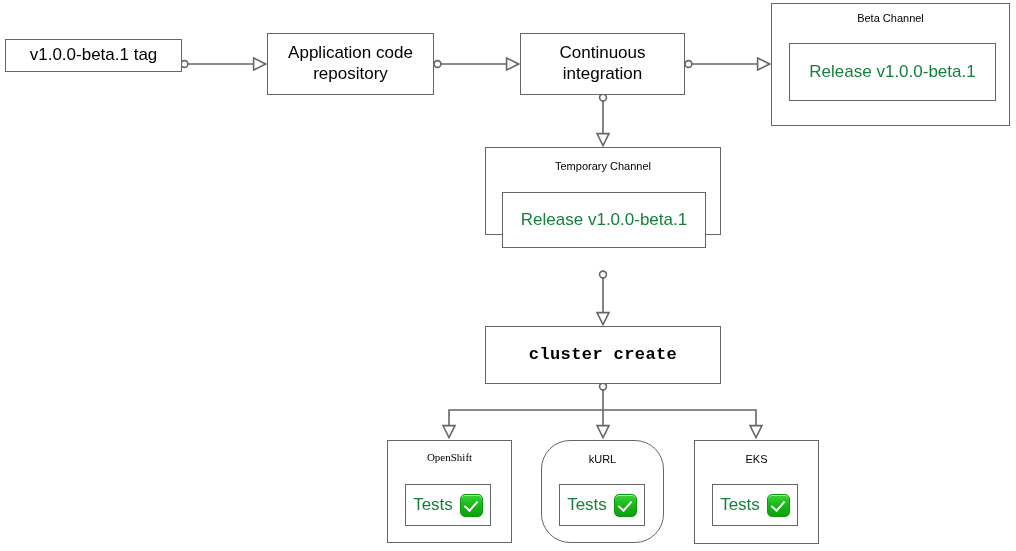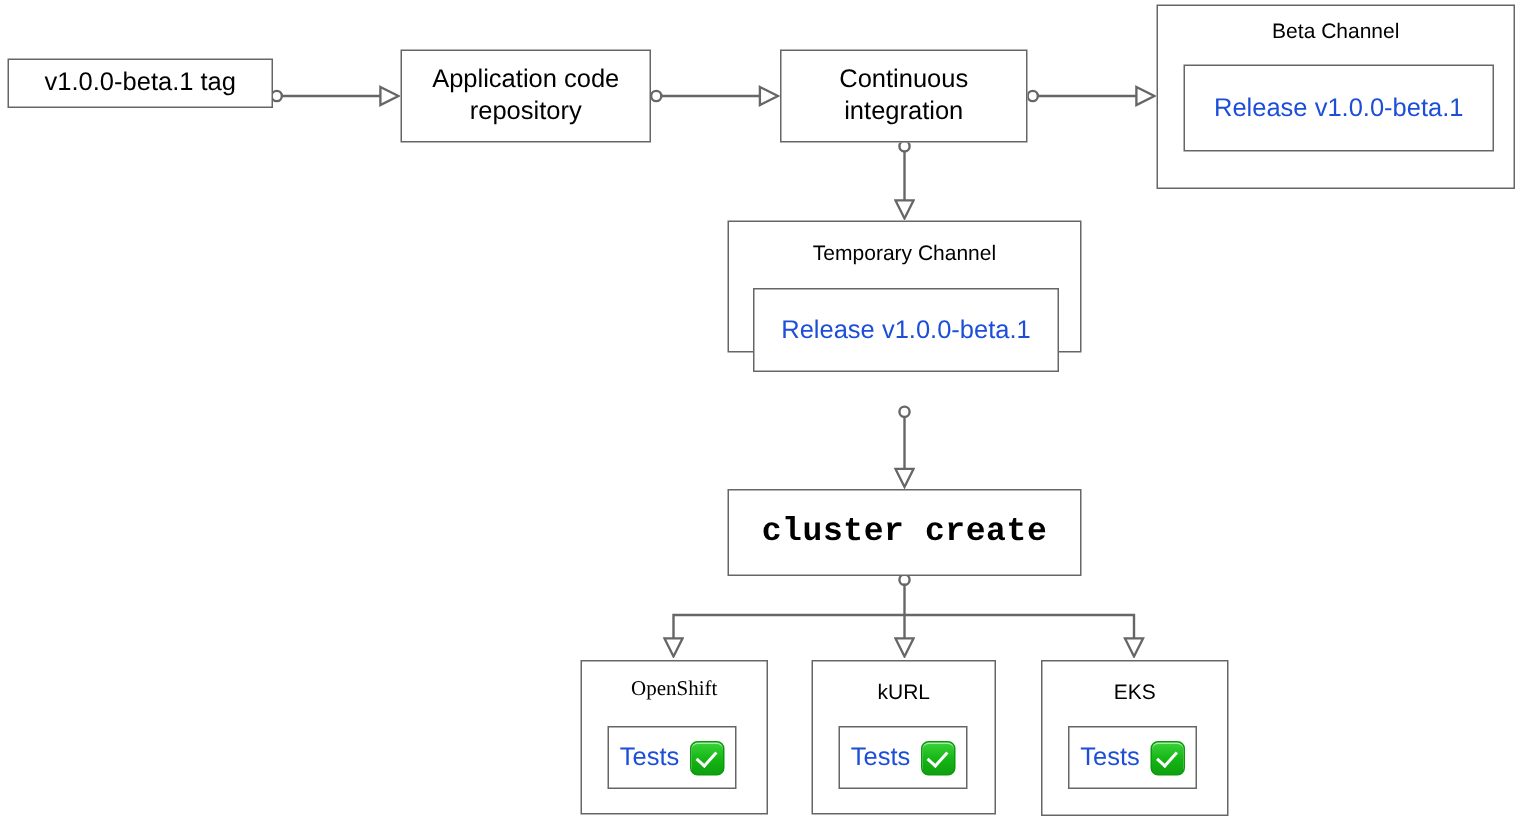--- a/index.html
+++ b/index.html
@@ -44,39 +44,39 @@
   .node.container {
     display: block;
     padding: 0;
   }
   .container-title {
     position: absolute;
     left: 0;
     right: 0;
     text-align: center;
     color: #000000;
-    font-size: 14px;
+    font-size: 11px;
     line-height: 1.22;
   }
   .inner-box {
     position: absolute;
     box-sizing: border-box;
     background: #ffffff;
     border: 1.6px solid #666666;
     display: flex;
     align-items: center;
     justify-content: center;
     text-align: center;
     font-size: 17px;
-    color: #1d4ed8;
+    color: #15803d;
   }
   .mono {
     font-family: "Liberation Mono", "DejaVu Sans Mono", monospace;
     font-weight: bold;
-    font-size: 22px;
+    font-size: 17px;
     letter-spacing: 0.4px;
   }
   .tests-row {
     display: flex;
     align-items: center;
     justify-content: center;
     gap: 7px;
   }
   .check-badge {
     display: inline-block;
@@ -178,21 +178,21 @@
   <div class="node container" style="left:387px; top:440px; width:125px; height:103px;">
     <div class="container-title" style="top:10px;font-family:Liberation Serif, serif;">OpenShift</div>
     <div class="inner-box" style="left:17px; top:43px; width:86px; height:42px;">
       <span class="tests-row">
         <span>Tests</span>
         <span class="check-badge"></span>
       </span>
     </div>
   </div>
 
-  <div class="node container" style="left:541px; top:440px; width:123px; height:103px;">
+  <div class="node container" style="left:541px; top:440px; width:123px; height:103px;border-radius:29px;">
     <div class="container-title" style="top:12px;">kURL</div>
     <div class="inner-box" style="left:17px; top:43px; width:86px; height:42px;">
       <span class="tests-row">
         <span>Tests</span>
         <span class="check-badge"></span>
       </span>
     </div>
   </div>
 
   <div class="node container" style="left:694px; top:440px; width:125px; height:104px;">

